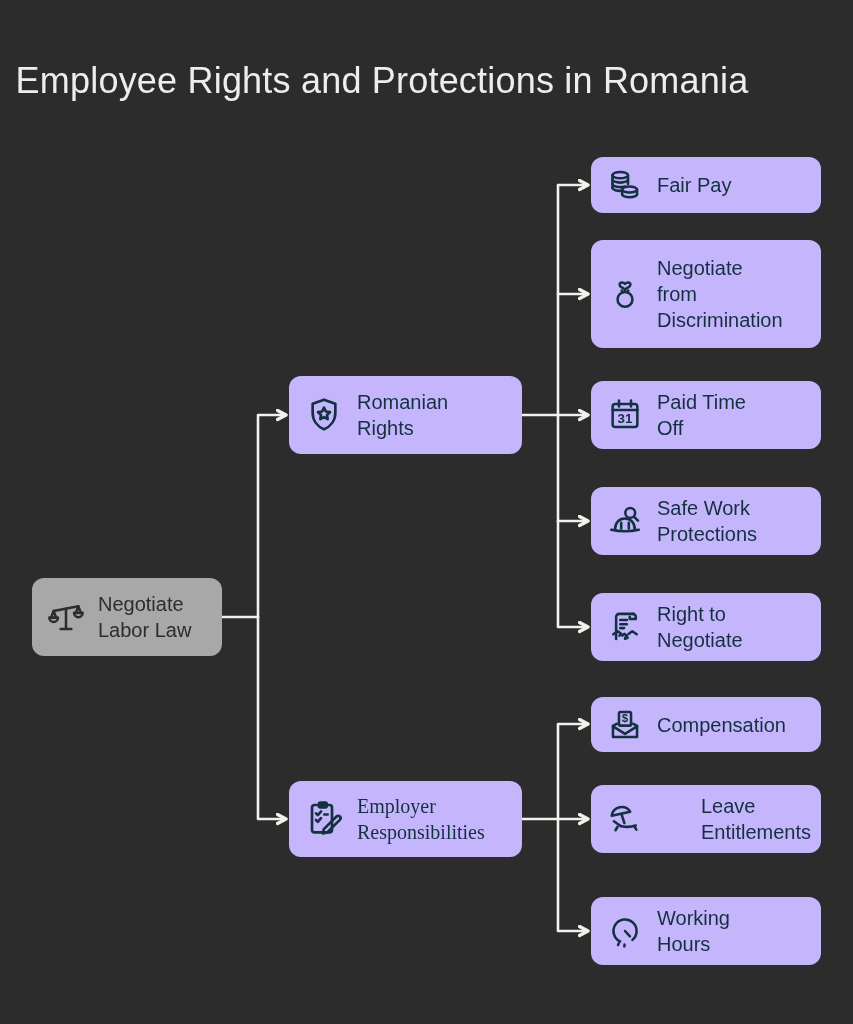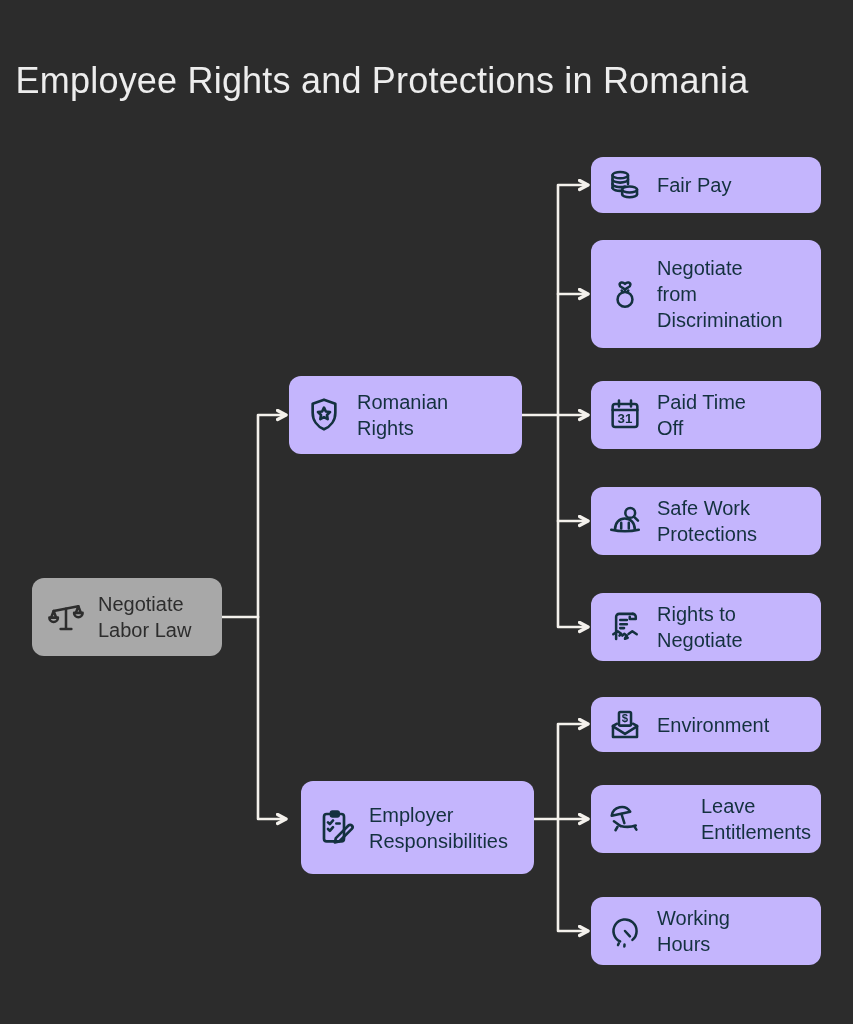--- a/index.html
+++ b/index.html
@@ -118,21 +118,21 @@
     <span class="icon">
       <svg width="40" height="40" viewBox="0 0 24 24">
         <path d="M12 2.8 L18.8 5.2 V10.6 C18.8 15.2 16 18.9 12 20.6 C8 18.9 5.2 15.2 5.2 10.6 V5.2 Z"></path>
         <path d="M12 7.6 L13.1 9.9 L15.6 10.2 L13.8 12 L14.2 14.5 L12 13.3 L9.8 14.5 L10.2 12 L8.4 10.2 L10.9 9.9 Z"></path>
       </svg>
     </span>
     <span class="label">Romanian
 Rights</span>
   </div>
 
-  <div class="node" style="left:301px; top:781px; width:233px; height:93px;">
+  <div class="node" style="left:289px; top:781px; width:233px; height:76px;font-family:Liberation Serif, serif;">
     <span class="icon">
       <svg width="40" height="40" viewBox="0 0 24 24">
         <rect x="4.8" y="3.6" width="12" height="16.4" rx="1.6"></rect>
         <rect x="9" y="2.2" width="4.6" height="2.8" rx="0.8"></rect>
         <path d="M7.2 8.6 l1.1 1.1 l1.9 -2.2"></path>
         <path d="M7.2 12.6 l1.1 1.1 l1.9 -2.2"></path>
         <path d="M12.2 9.3 H14.2"></path>
         <path d="M11.9 18.1 L19.5 10.5 a1.4 1.4 0 0 1 2 2 L13.9 20.1 l-2.6 0.6 Z"></path>
       </svg>
     </span>
@@ -201,35 +201,35 @@
       <svg width="38" height="38" viewBox="0 0 24 24">
         <path d="M6.4 19.6 V5.6 A1.9 1.9 0 0 1 8.3 3.7 H16.9"></path>
         <path d="M16.9 3.7 a1.9 1.9 0 0 1 1.9 1.9 v1.3 h-3.8 v-1.3"></path>
         <path d="M9 7.6 H13.2 M9 10.2 H13.2 M9 12.7 H11.4"></path>
         <path d="M4.6 16.6 L7.4 14.7 L9.6 16.3 L8.5 17.4"></path>
         <path d="M19.4 16.6 L16.6 14.7 L14.2 16.4"></path>
         <path d="M10.3 17.5 L11.5 16.3 L13.2 17.6 L12.2 18.7"></path>
         <path d="M12 19.4 L13.7 18.8"></path>
       </svg>
     </span>
-    <span class="label">Rights to
+    <span class="label">Right to
 Negotiate</span>
   </div>
 
   <div class="node" style="left:591px; top:697px; width:230px; height:55px;">
     <span class="icon">
       <svg width="38" height="38" viewBox="0 0 24 24">
         <rect x="8.2" y="3.8" width="7.6" height="8.6" rx="0.9"></rect>
         <text x="12" y="10.4" font-size="7.2" text-anchor="middle">$</text>
         <path d="M4.4 12.6 V19.6 H19.6 V12.6"></path>
         <path d="M4.4 12.9 L12 17.6 L19.6 12.9"></path>
         <path d="M4.4 12.6 L7 11.2 M19.6 12.6 L17 11.2"></path>
       </svg>
     </span>
-    <span class="label">Environment</span>
+    <span class="label">Compensation</span>
   </div>
 
   <div class="node" style="left:591px; top:785px; width:230px; height:68px;justify-content:space-between;">
     <span class="icon">
       <svg width="38" height="38" viewBox="0 0 24 24">
         <path d="M3.6 9.9 A6.4 6.4 0 0 1 15.3 7.4 Z"></path>
         <path d="M9.8 8.9 L11.6 14.6"></path>
         <path d="M5 13.4 L9.2 16.4"></path>
         <path d="M9.2 16.4 C12 17.1 16.2 17 18.8 16.1"></path>
         <path d="M7.3 16.9 L6 19.1 M17.8 16.5 L19.2 18.7"></path>

